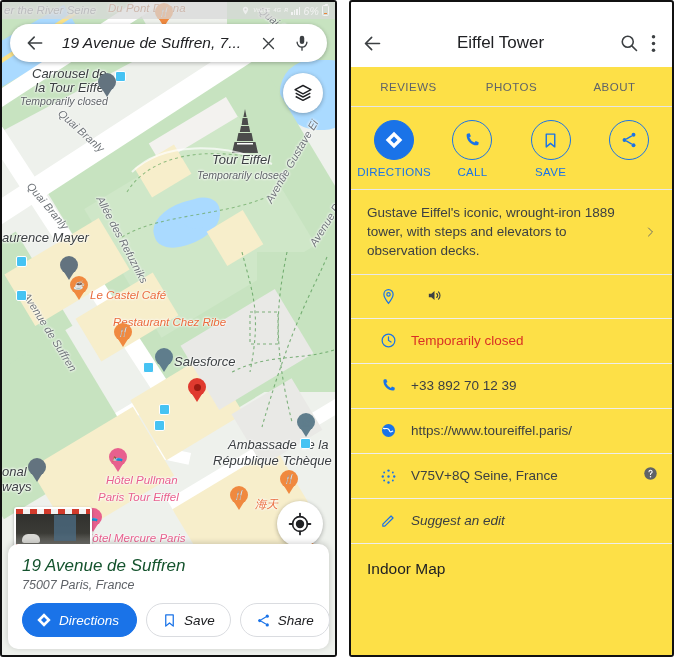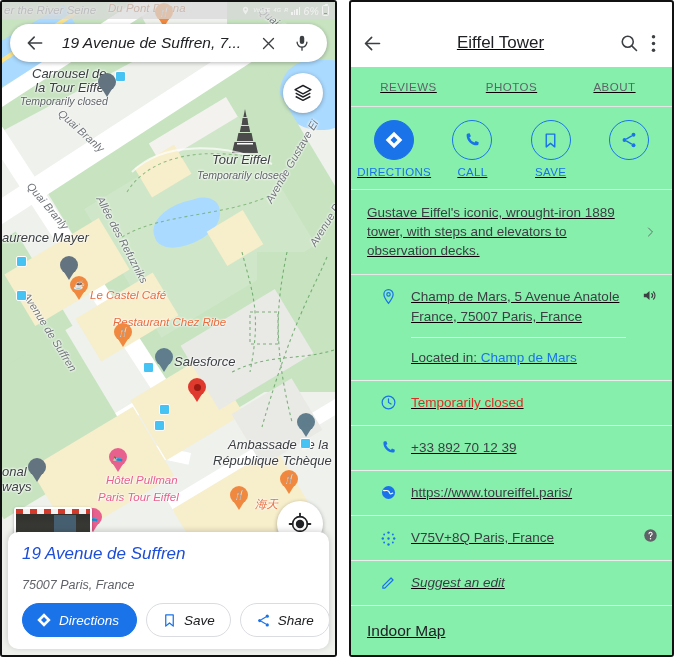--- a/index.html
+++ b/index.html
@@ -122,33 +122,33 @@
     box-shadow:0 1px 3px rgba(0,0,0,.3); z-index:24; background:#3a3a38;
   }
 
   
   .bottom-card {
     position:absolute; left:6px; right:6px; bottom:6px;
     background:#fff; border-radius:10px; z-index:35;
     box-shadow:0 -1px 6px rgba(0,0,0,.18);
     padding:12px 14px 12px 14px;
   }
-  .bc-title { font-size:17px; color:#1d4ed8; margin-bottom:14px; }
+  .bc-title { font-size:17px; color:#14532d; margin-bottom:2px; }
   .bc-sub { font-size:12.5px; color:#5f6368; margin-bottom:11px; }
   .bc-actions { display:flex; gap:9px; }
   .chip {
     display:flex; align-items:center; gap:7px;
     height:34px; padding:0 15px; border-radius:18px;
     border:1px solid #dadce0; background:#fff;
     font-size:13.5px; color:#202124;
   }
   .chip.primary { background:#1a73e8; border-color:#1a73e8; color:#fff; padding:0 17px 0 13px; }
 
   
-  .rp { position:absolute; inset:0; top:17px; background:#86efac; overflow:hidden;text-decoration:underline; }
+  .rp { position:absolute; inset:0; top:17px; background:#fde047; overflow:hidden; }
   .rp-appbar {
     height:48px; display:flex; align-items:center; padding:0 10px; gap:4px;
     background:#fff;
   }
   .rp-appbar .title { flex:1; text-align:center; font-size:17px; color:#202124; }
   .rp-tabs { display:flex; height:40px; border-bottom:1px solid #e6e6e6; padding:0 6px; }
   .rp-tab {
     flex:1; display:flex; align-items:center; justify-content:center;
     font-size:11.5px; letter-spacing:.5px; color:#5f6368; position:relative;
   }
@@ -532,27 +532,20 @@
         </span>
       </div>
 
       <div class="rp-row">
         <div class="ico">
           <svg width="17" height="17" viewBox="0 0 24 24">
               <path d="M12 2.4c-3.6 0-6.5 2.9-6.5 6.5 0 4.7 6.5 12.7 6.5 12.7s6.5-8 6.5-12.7c0-3.6-2.9-6.5-6.5-6.5z" fill="none" stroke="#1a73e8" stroke-width="1.7"></path>
               <circle cx="12" cy="9" r="2.4" fill="none" stroke="#1a73e8" stroke-width="1.7"></circle>
             </svg>
         </div>
-        <div class="body">
-          <div class="rp-line">Champ de Mars, 5 Avenue Anatole</div>
-          <div class="rp-line">France, 75007 Paris, France</div>
-          <div class="rp-line rp-sep">
-            <span>Located in: </span><span class="rp-link">Champ de Mars</span>
-          </div>
-        </div>
         <div class="trail">
           <svg width="17" height="17" viewBox="0 0 24 24">
               <path d="M4 9.5h3.6L12 5.5v13L7.6 14.5H4z" fill="#3c4043"></path>
               <path d="M15.2 9.2a4 4 0 0 1 0 5.6M17.6 6.8a7.4 7.4 0 0 1 0 10.4" fill="none" stroke="#3c4043" stroke-width="1.6" stroke-linecap="round"></path>
             </svg>
         </div>
       </div>
 
       <div class="rp-row">
         <div class="ico">
@@ -600,21 +593,21 @@
               <circle cx="12" cy="19.5" r="1.5"></circle>
             <circle cx="4.8" cy="12" r="1.5"></circle>
               <circle cx="19.2" cy="12" r="1.5"></circle>
             <circle cx="6.5" cy="7" r="1.2"></circle>
               <circle cx="17.5" cy="7" r="1.2"></circle>
             <circle cx="6.5" cy="17" r="1.2"></circle>
               <circle cx="17.5" cy="17" r="1.2"></circle>
           </svg>
         </div>
         <div class="body">
-          <div class="rp-line">V75V+8Q Paris, France</div>
+          <div class="rp-line">V75V+8Q Seine, France</div>
         </div>
         <div class="trail">
           <svg width="15" height="15" viewBox="0 0 24 24">
               <circle cx="12" cy="12" r="10" fill="#5f6368"></circle>
               <path d="M9.6 9.2a2.5 2.5 0 1 1 3.4 2.4c-.7.3-1 .9-1 1.6v.4" fill="none" stroke="#fff" stroke-width="1.7" stroke-linecap="round"></path>
               <circle cx="12" cy="17" r="1.2" fill="#fff"></circle>
             </svg>
         </div>
       </div>
 

